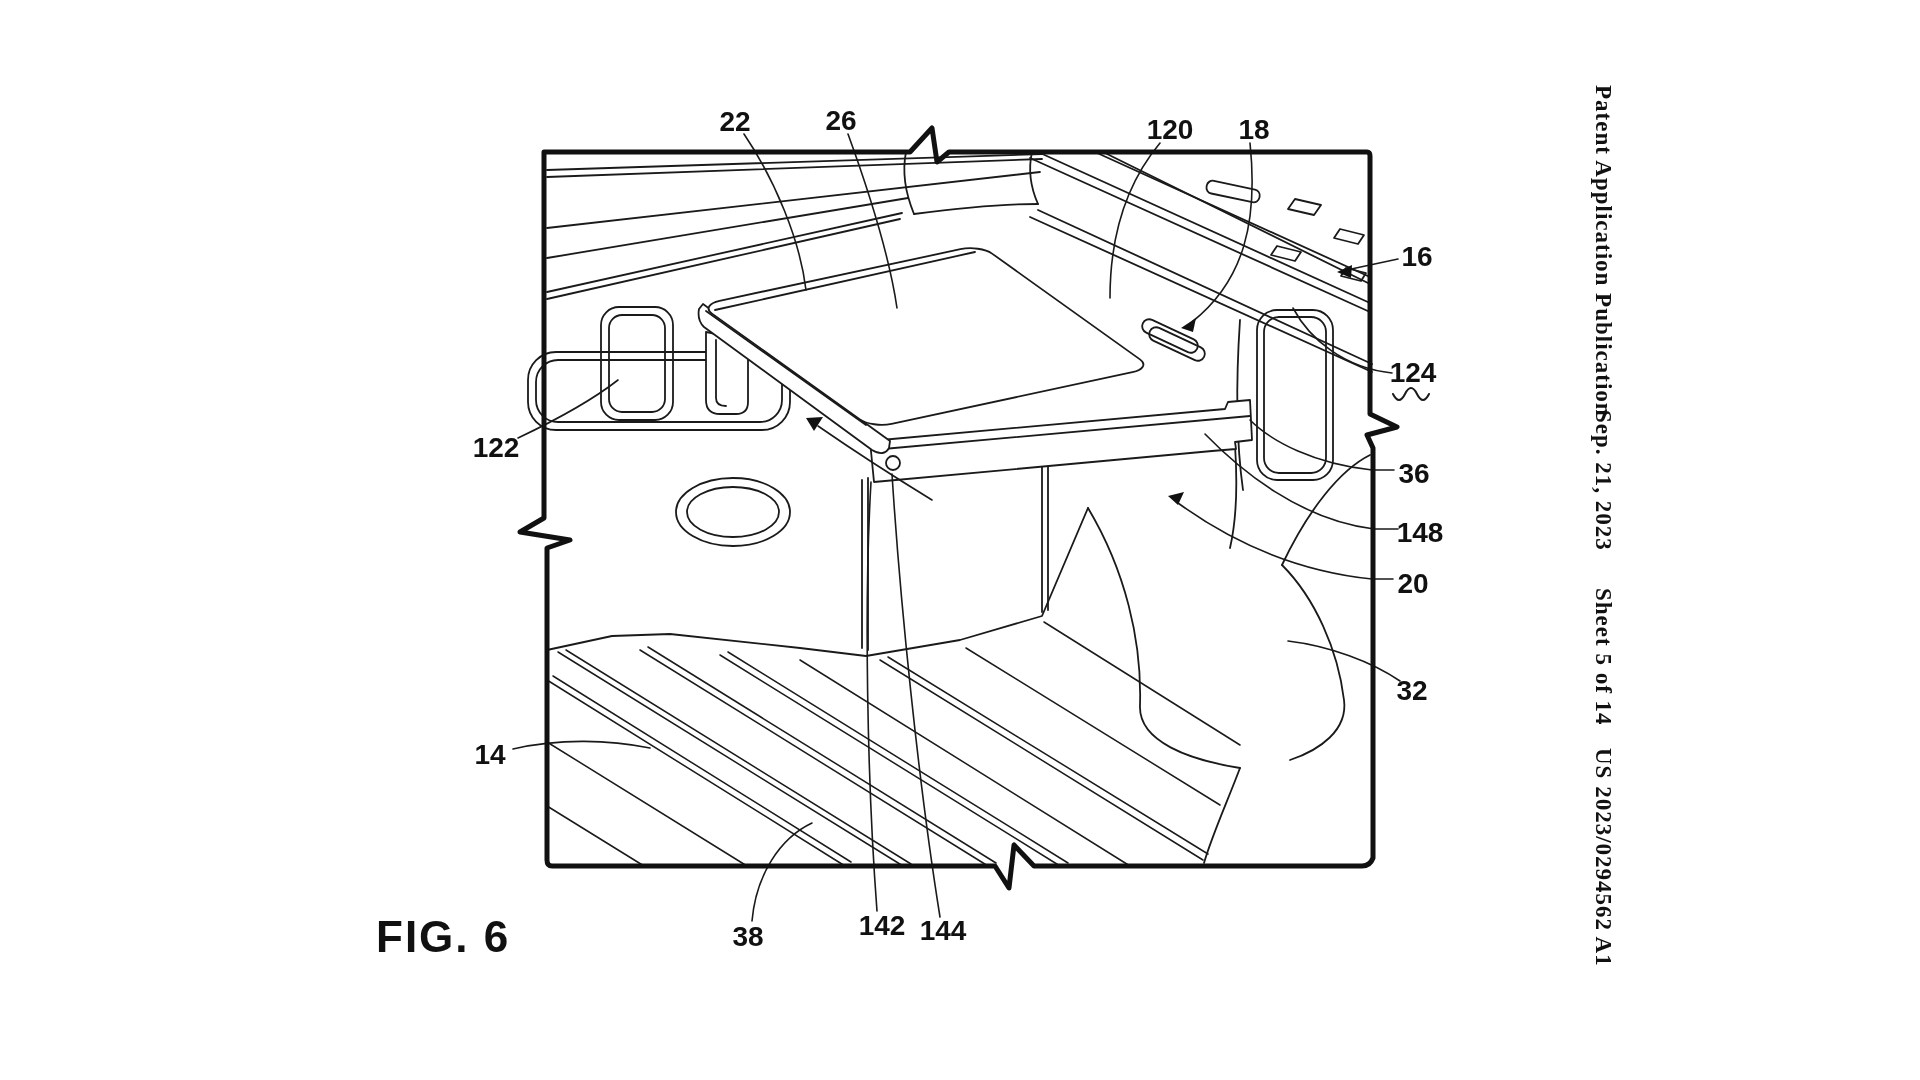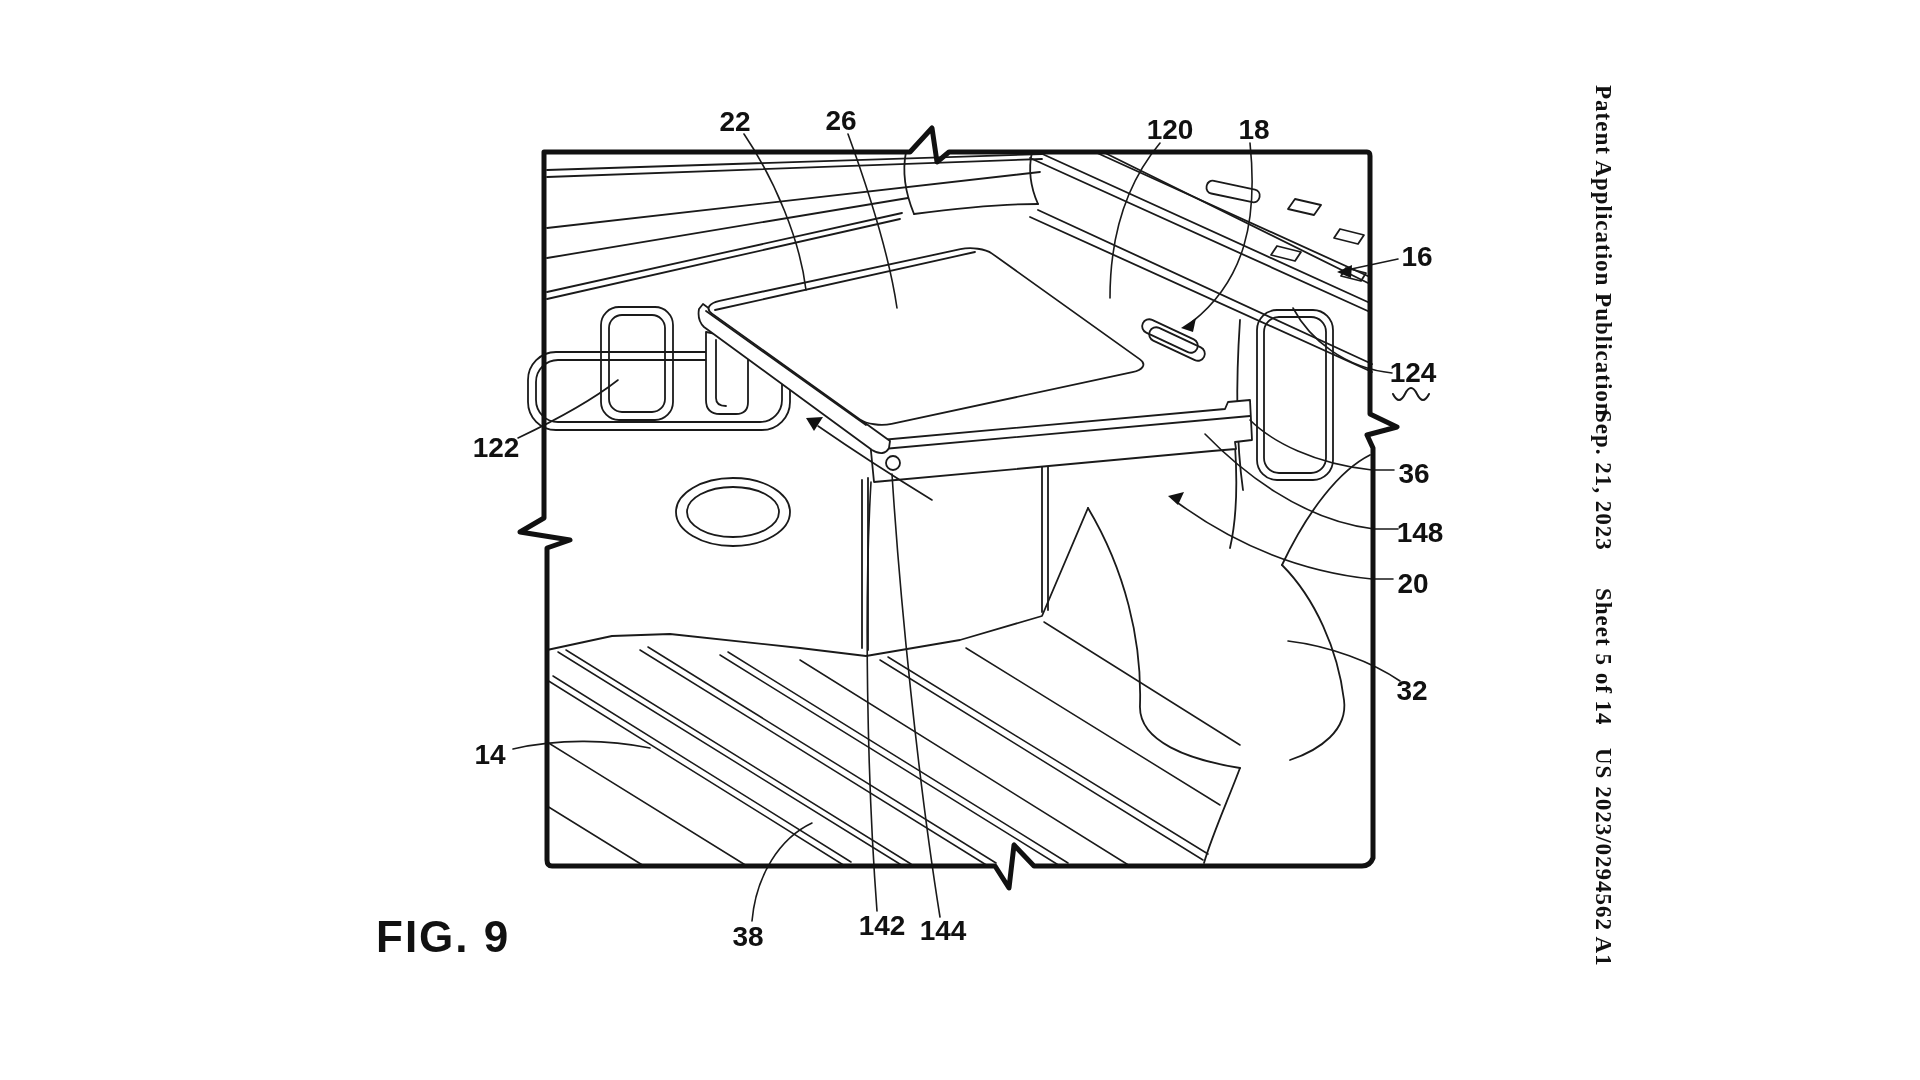--- a/index.html
+++ b/index.html
@@ -18,21 +18,21 @@
 
 <div class="sheet">
 
   
   <div class="vh" style="left:1616px;top:85px">Patent Application Publication</div>
   <div class="vh" style="left:1616px;top:410px">Sep. 21, 2023</div>
   <div class="vh" style="left:1616px;top:588px">Sheet 5 of 14</div>
   <div class="vh" style="left:1616px;top:748px">US 2023/0294562 A1</div>
 
   
-  <div class="fig-caption">FIG. 9</div>
+  <div class="fig-caption">FIG. 6</div>
 
   <svg width="1920" height="1080" viewBox="0 0 1920 1080" fill="none" stroke="#1a1a1a" stroke-width="1.8" stroke-linecap="round" stroke-linejoin="round">
 
     <g>
 
       <path d="M547 170 L1042 154"></path>
       <path d="M547 177 L1042 159"></path>
       <path d="M547 228 L1040 172"></path>
       <path d="M547 258 L908 198"></path>
       <path d="M547 292 L902 213"></path>

